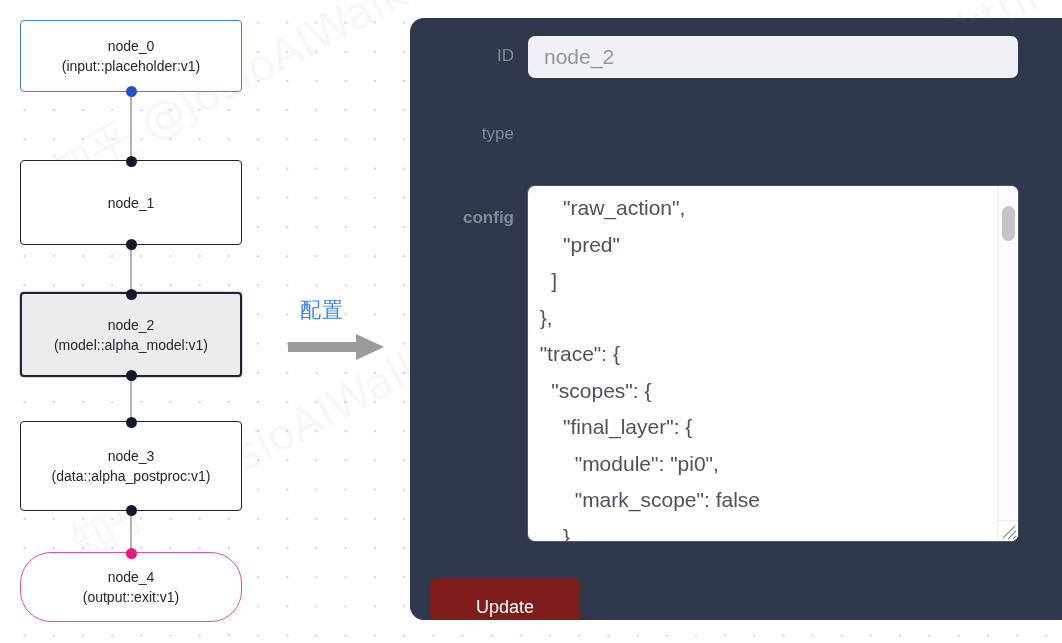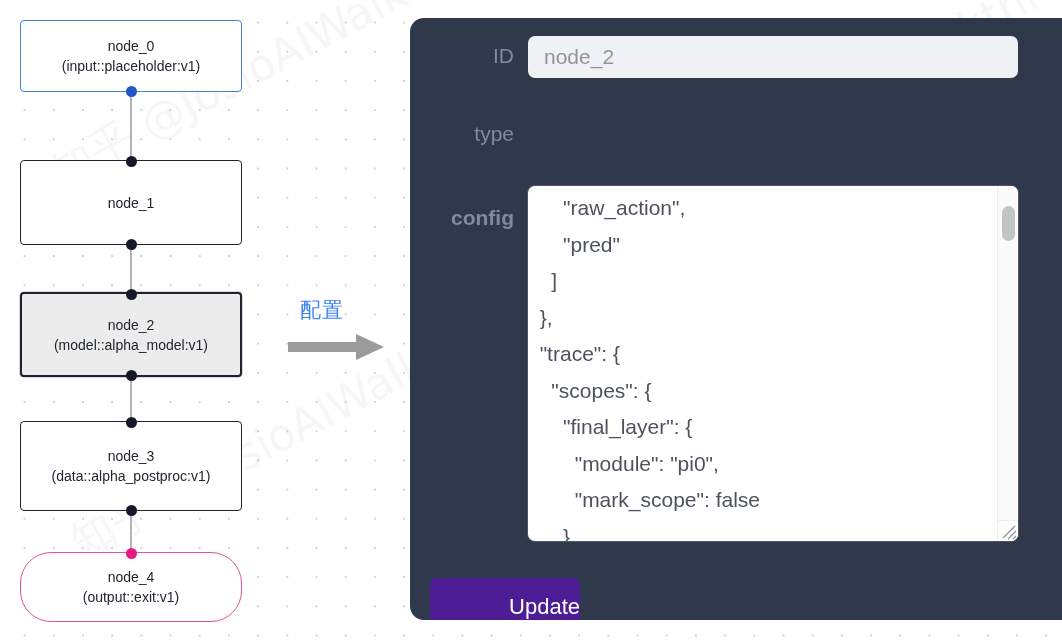--- a/index.html
+++ b/index.html
@@ -138,21 +138,21 @@
   .field-row {
     position: absolute;
     display: flex;
     align-items: flex-start;
     left: 0;
   }
   .field-label {
     width: 118px;
     text-align: right;
     color: #828a99;
-    font-size: 21px;
+    font-size: 17px;
     line-height: 24px;
     padding-right: 14px;
     box-sizing: border-box;
     font-family: "Liberation Sans", sans-serif;
   }
   .field-input {
     box-sizing: border-box;
     background: #eff1f5;
     border: none;
     border-radius: 7px;
@@ -226,27 +226,27 @@
     border-left: 1px solid #eceef1;
   }
   .config-resize svg { display:block; }
 
   .update-button {
     position: absolute;
     left: 20px;
     top: 560px;
     width: 150px;
     height: 58px;
-    background: #4c1d95;
+    background: #7f1d1d;
     border: none;
     border-radius: 6px;
     color: #ffffff;
-    font-size: 22px;
-    font-family: "Liberation Sans", sans-serif;
-    text-align: right;
+    font-size: 18px;
+    font-family: "Liberation Sans", sans-serif;
+    text-align: center;
     line-height: 46px;
     cursor: pointer;
     padding: 0;
   }
 </style>
 </head>
 <body>
 
 <div id="app">
 

